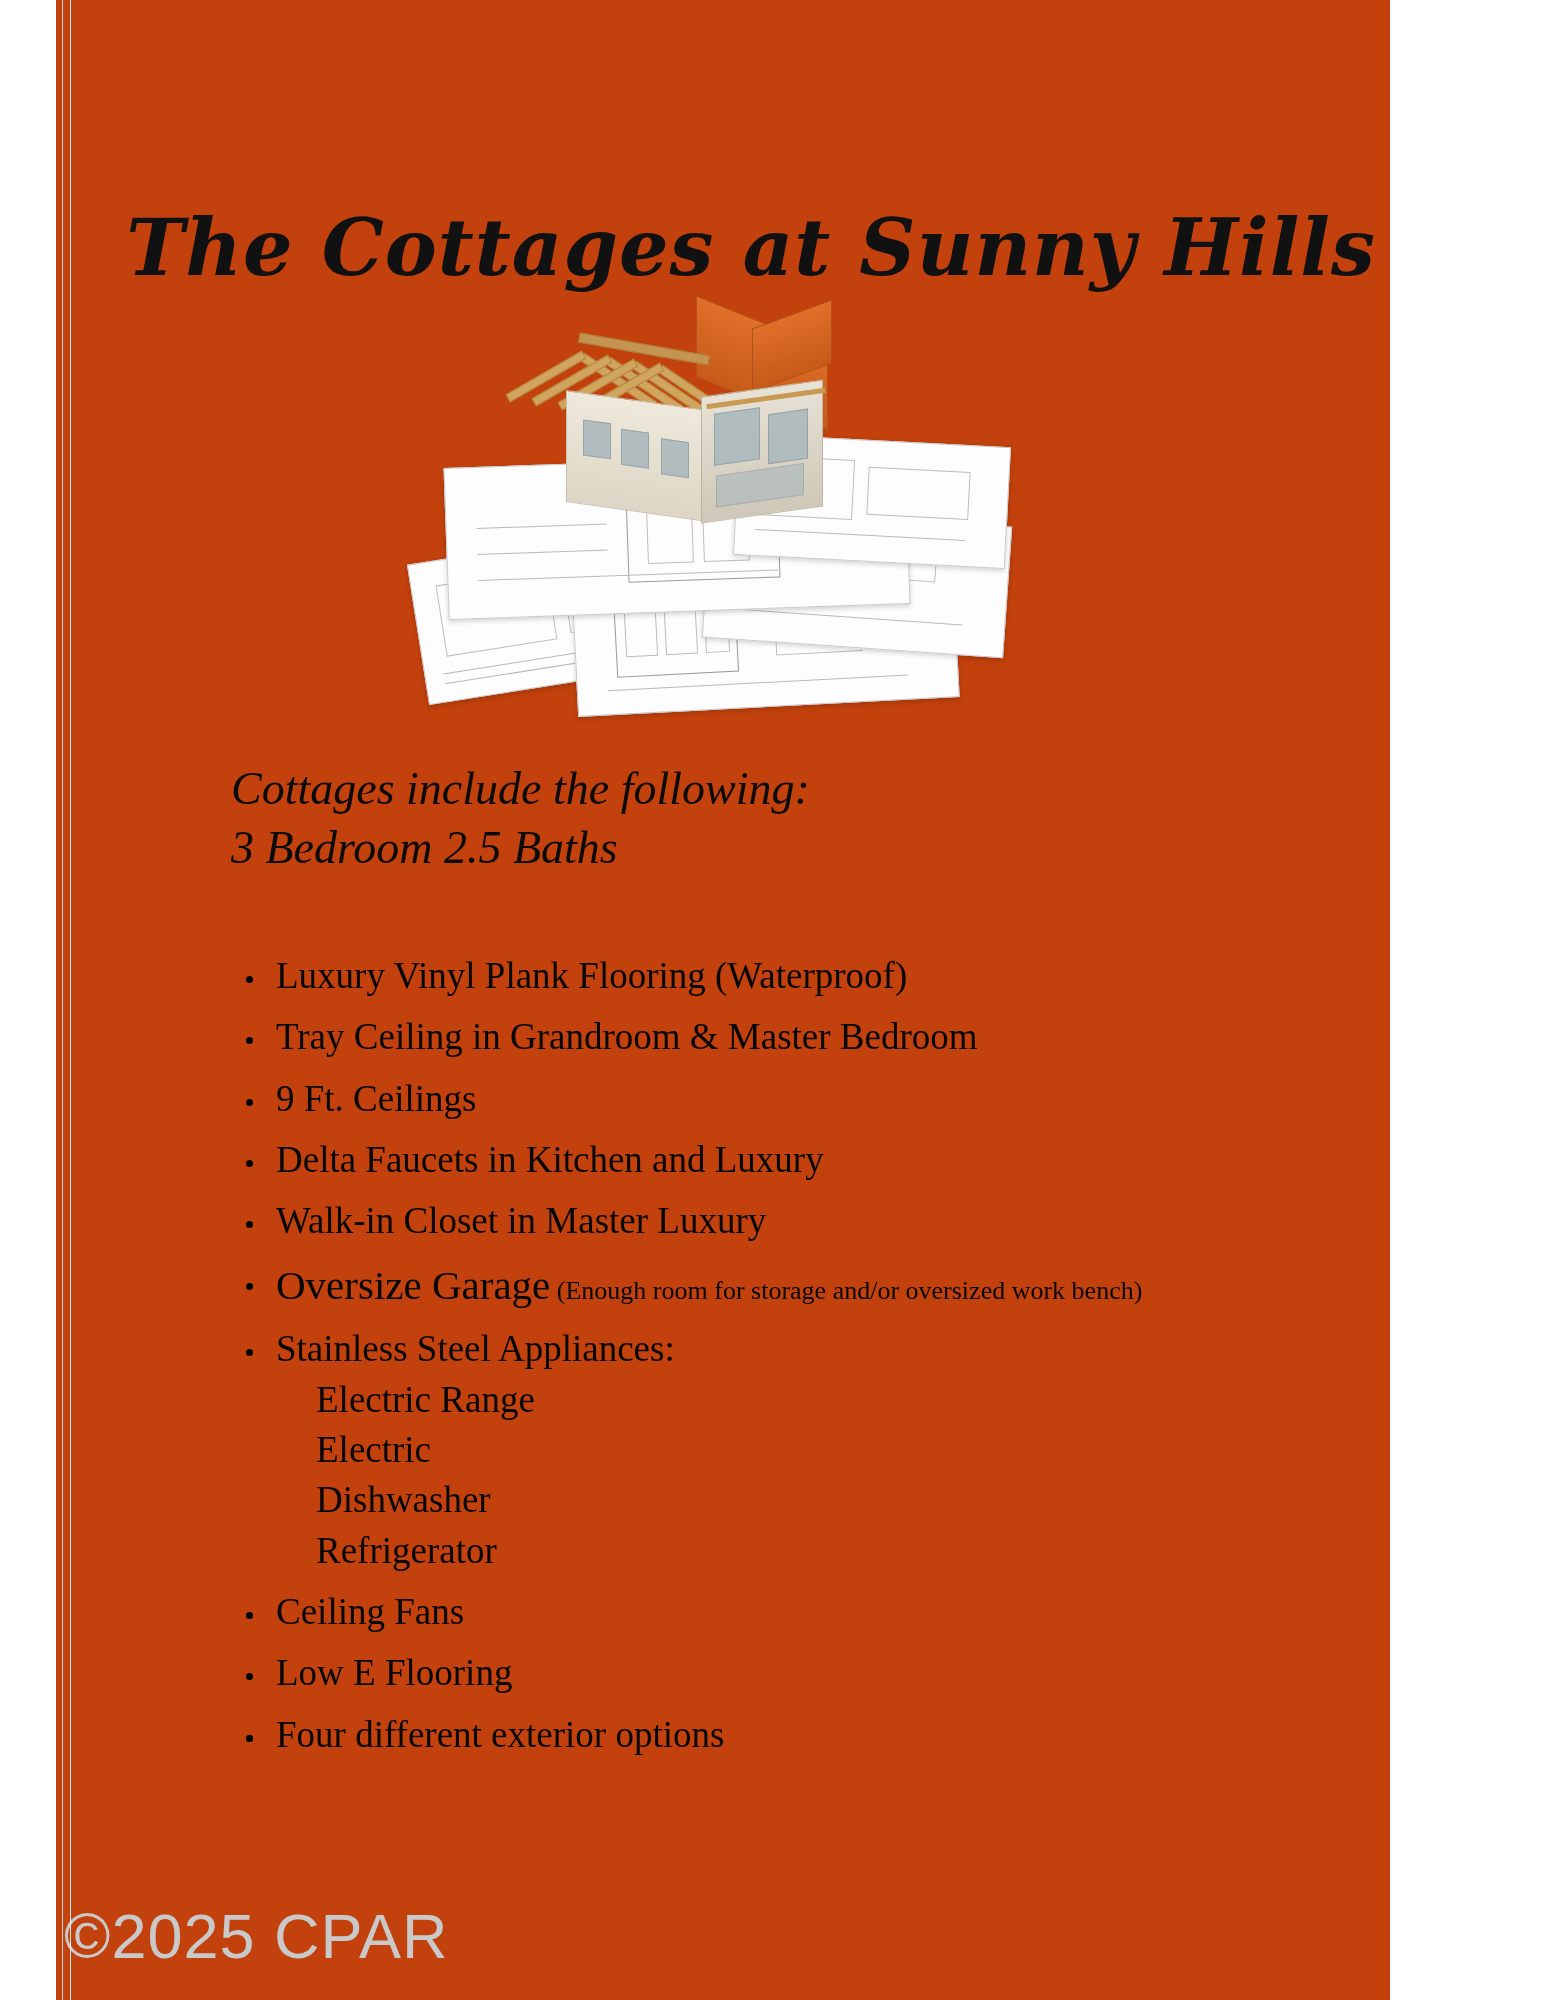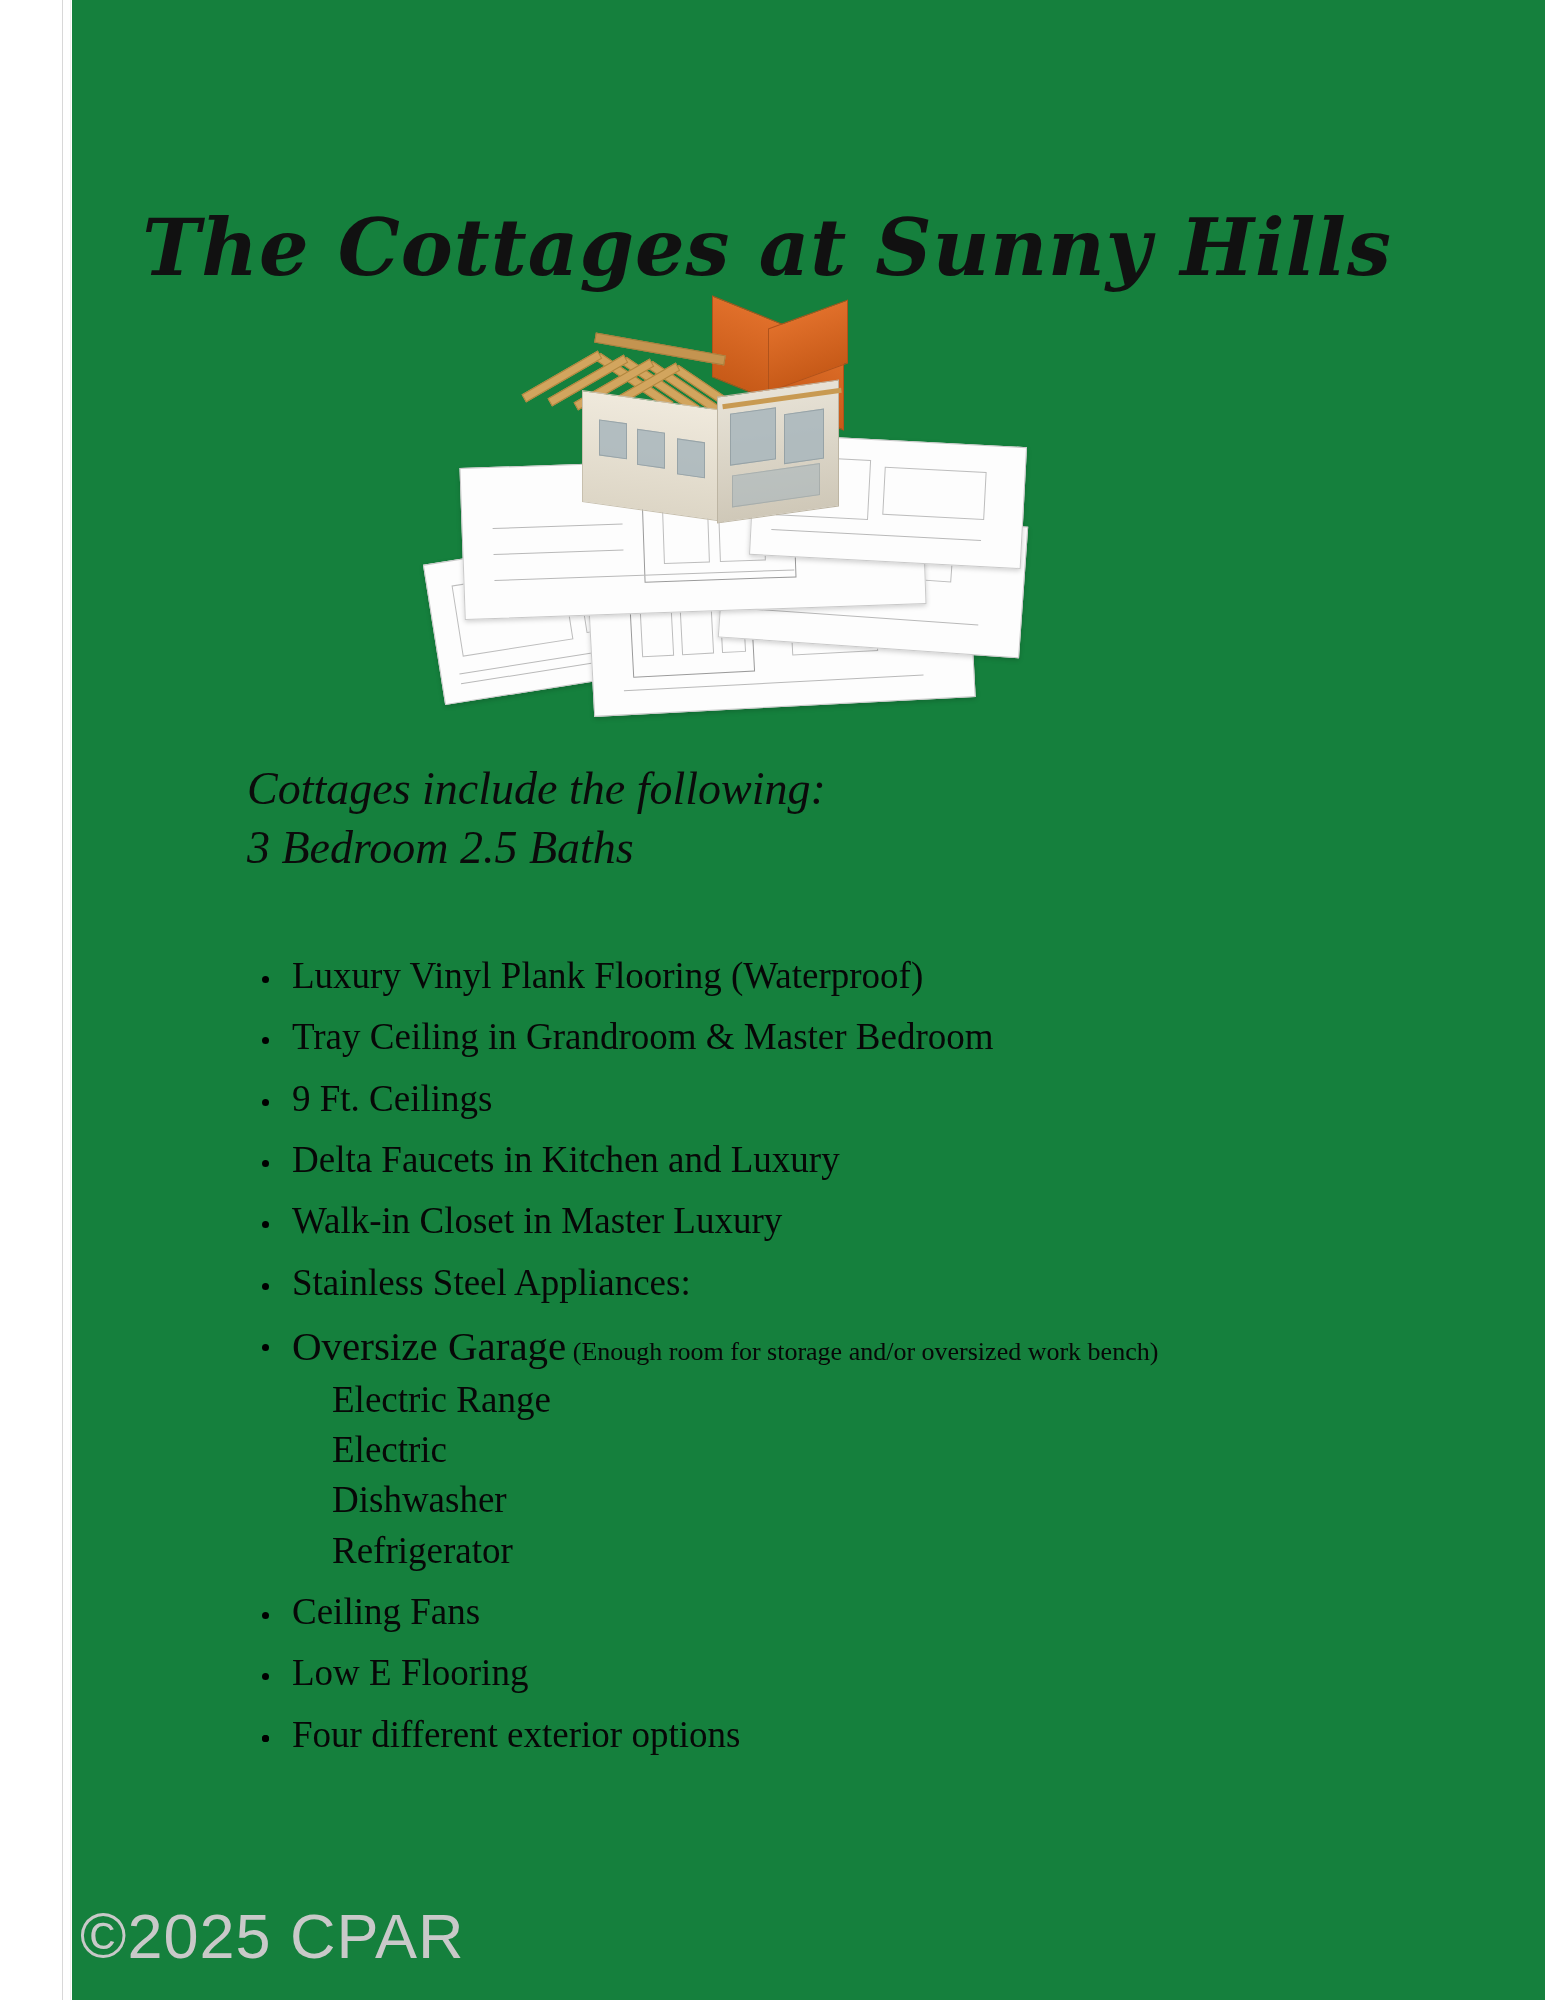--- a/index.html
+++ b/index.html
@@ -30,24 +30,24 @@
     top: 0;
     left: 70px;
     width: 1px;
     height: 2000px;
     background: #efefef;
   }
 
   .sheet {
     position: absolute;
     top: 0;
-    left: 72px;
-    width: 1473px;
+    left: 56px;
+    width: 1334px;
     height: 2000px;
-    background: #15803d;
+    background: #c2410c;
   }
 
   
   .title {
     position: absolute;
     top: 150px;
     left: 0;
     width: 1390px;
     text-align: center;
     font-family: "DejaVu Serif", "Liberation Serif", serif;
@@ -300,22 +300,22 @@
     <div>Cottages include the following:</div>
     <div>3 Bedroom  2.5 Baths</div>
   </div>
 
   <ul class="feature-list" id="feature-list">
       <li class="feature-item"><span class="bullet"></span><span>Luxury Vinyl Plank Flooring (Waterproof)</span></li>
       <li class="feature-item"><span class="bullet"></span><span>Tray Ceiling in Grandroom &amp; Master Bedroom</span></li>
       <li class="feature-item"><span class="bullet"></span><span>9 Ft. Ceilings</span></li>
       <li class="feature-item"><span class="bullet"></span><span>Delta Faucets in Kitchen and Luxury</span></li>
       <li class="feature-item"><span class="bullet"></span><span>Walk-in Closet in Master Luxury</span></li>
+      <li class="feature-item big"><span class="bullet"></span><span>Oversize Garage</span><span class="note"> (Enough room for storage and/or oversized work bench)</span></li>
       <li class="feature-item"><span class="bullet"></span><span>Stainless Steel Appliances:</span></li>
-      <li class="feature-item big"><span class="bullet"></span><span>Oversize Garage</span><span class="note"> (Enough room for storage and/or oversized work bench)</span></li>
       <ul class="sub-list">
         <li class="sub-item">Electric Range</li>
         <li class="sub-item">Electric</li>
         <li class="sub-item">Dishwasher</li>
         <li class="sub-item">Refrigerator</li>
       </ul>
       <li class="feature-item"><span class="bullet"></span><span>Ceiling Fans</span></li>
       <li class="feature-item"><span class="bullet"></span><span>Low E Flooring</span></li>
       <li class="feature-item"><span class="bullet"></span></li>
       <li class="feature-item"><span class="bullet"></span><span>Four different exterior options</span></li>

